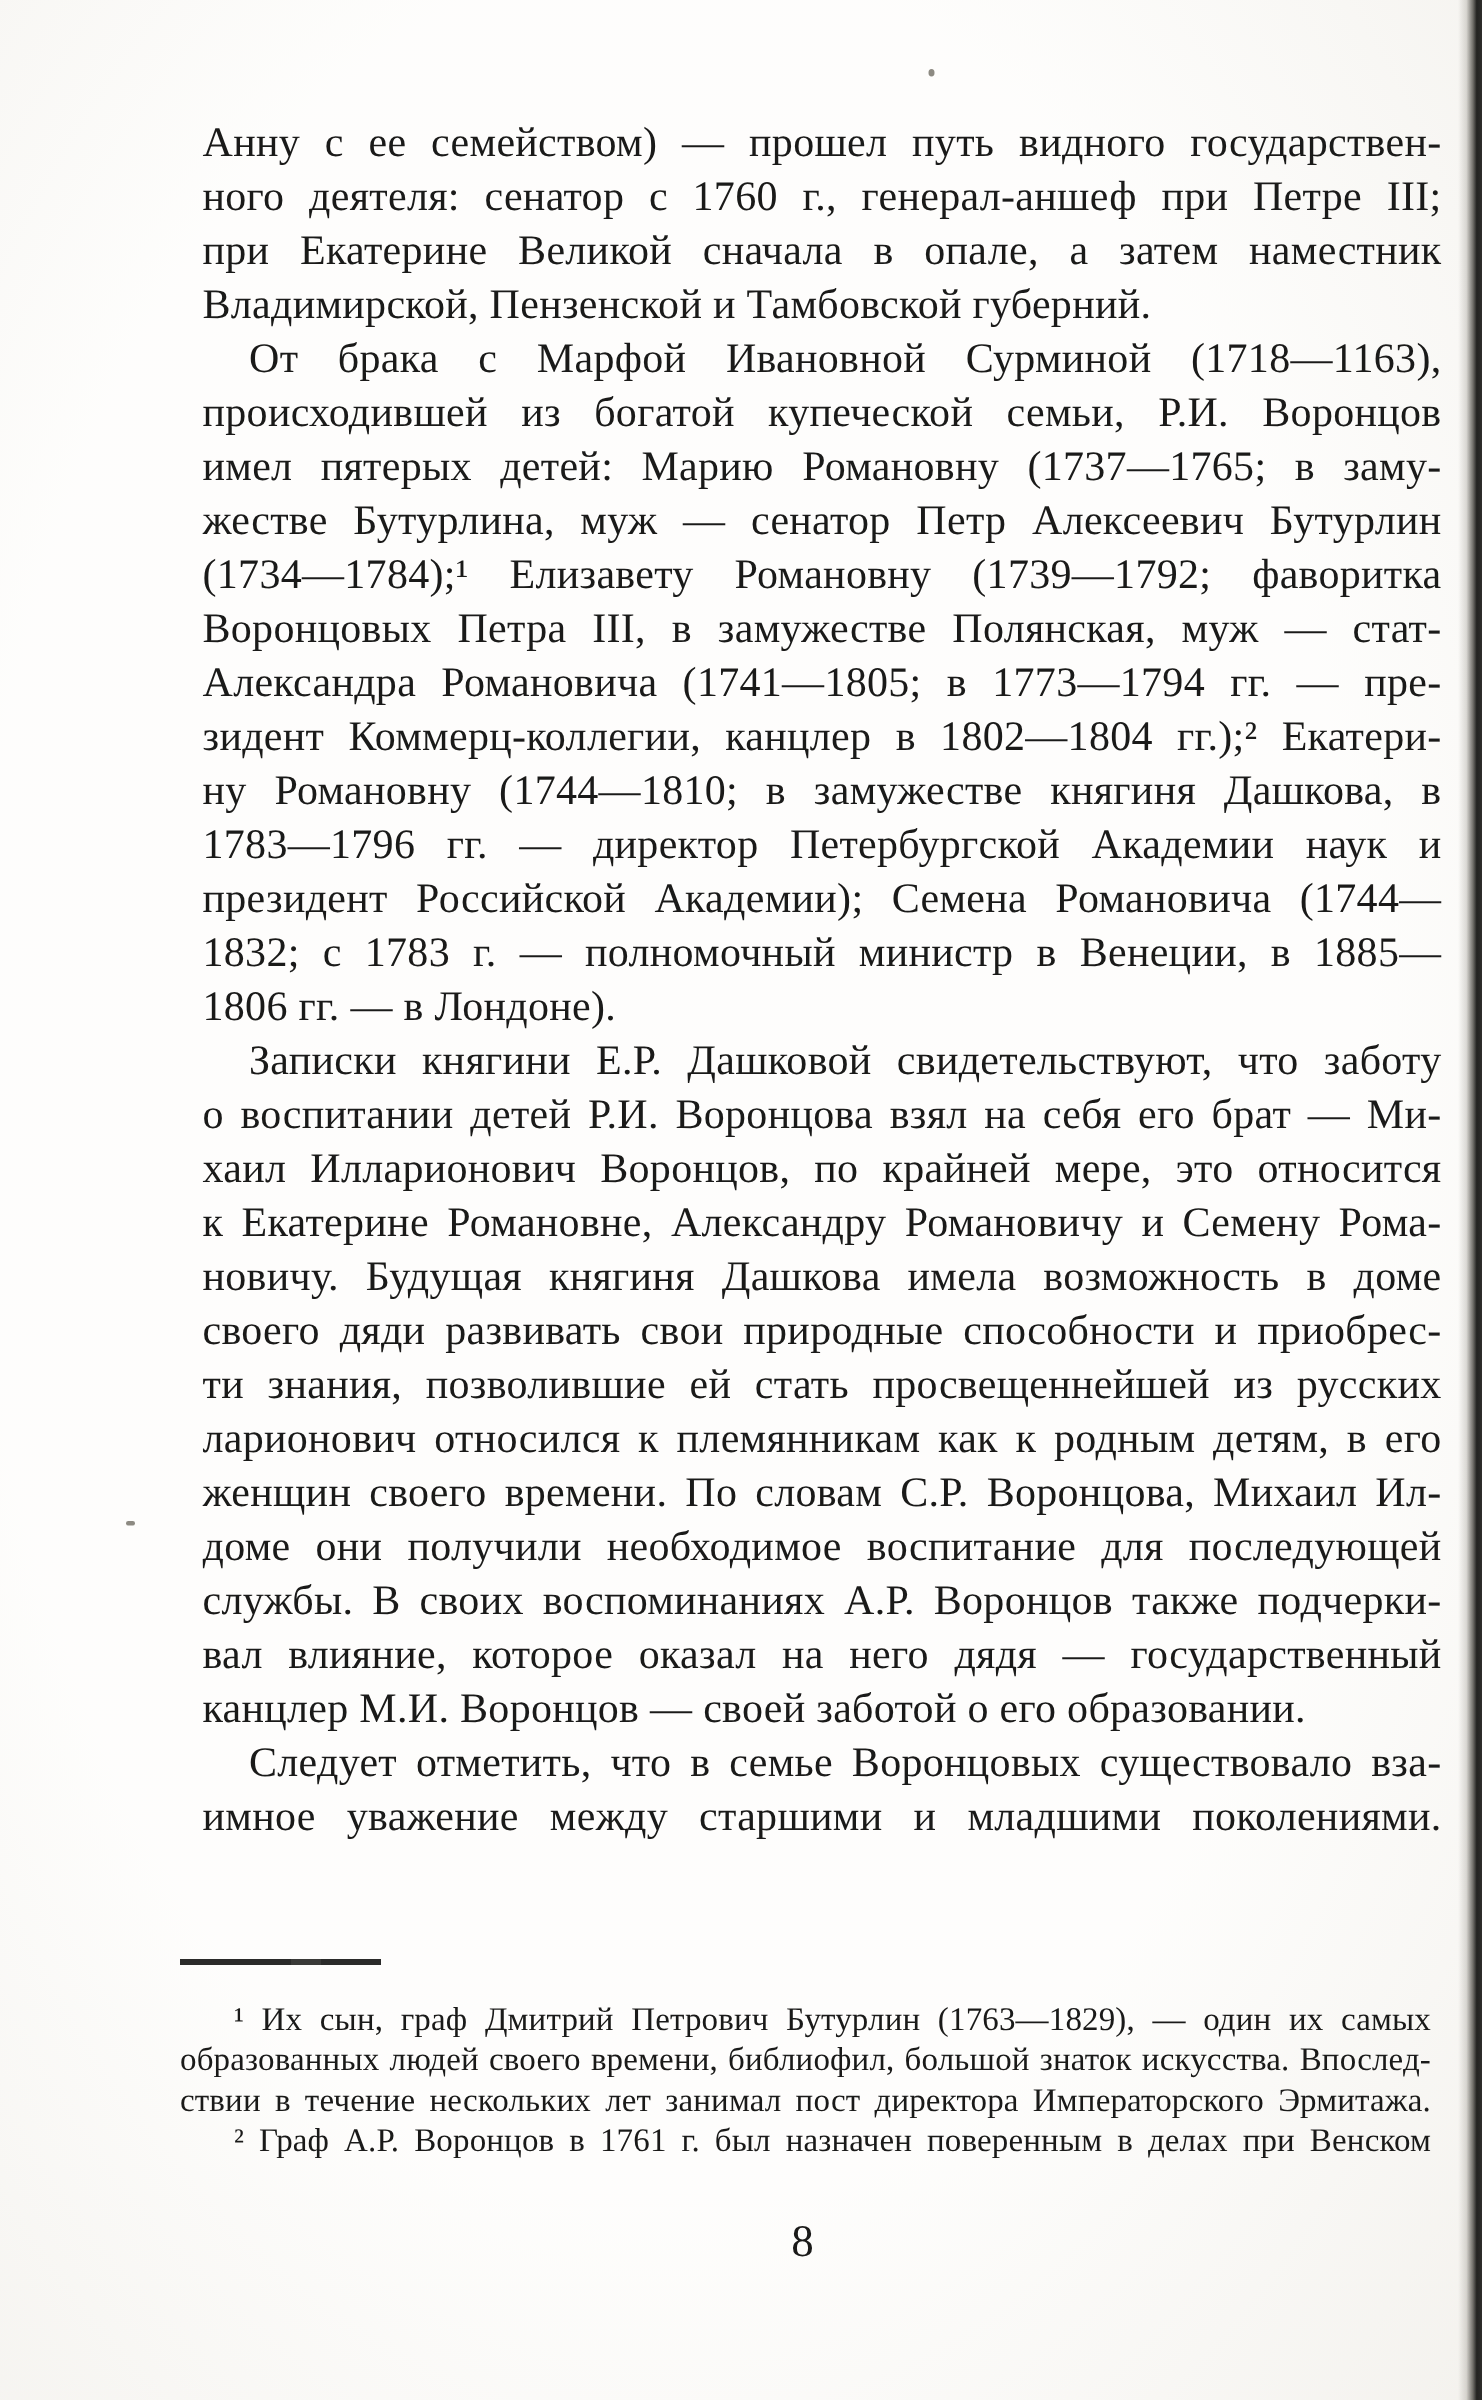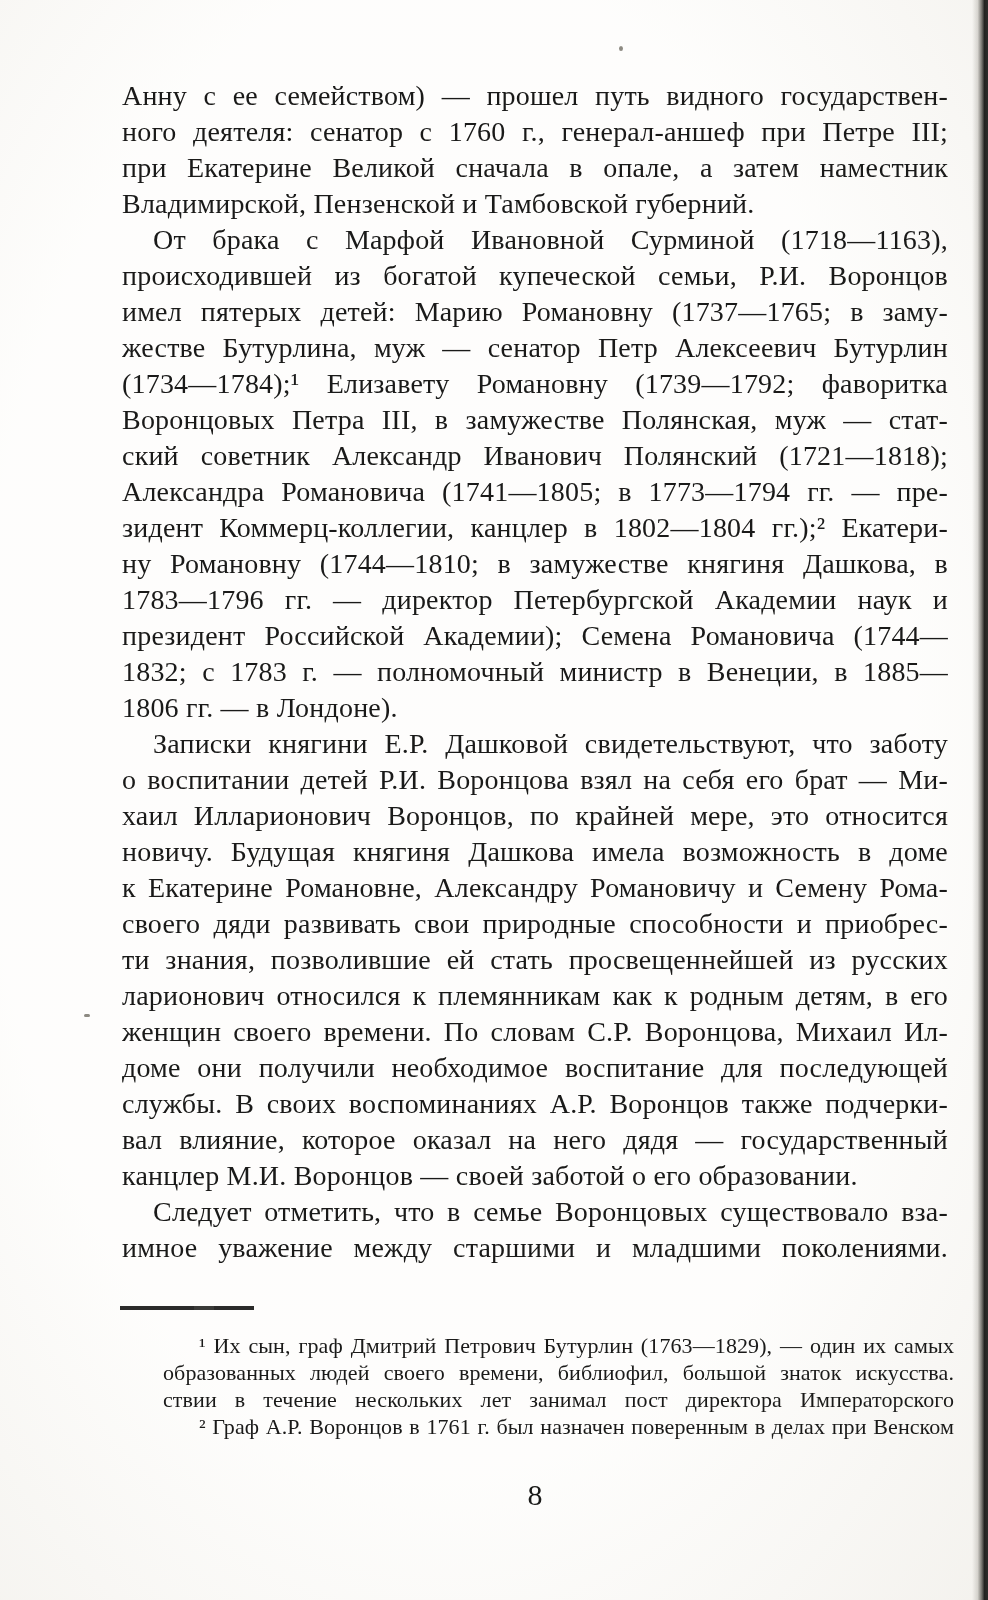--- a/index.html
+++ b/index.html
@@ -18,21 +18,21 @@
   
   .page::before {
     content: "";
     position: absolute; inset: 0;
     background: radial-gradient(ellipse at 45% 45%, rgba(255,255,255,0.6) 60%, rgba(205,200,190,0.18) 100%);
     pointer-events: none;
   }
 
   .main-text {
     position: absolute;
-    left: 122px;
+    left: 135px;
     top: 78px;
     width: 826px;
     font-size: 28px;
     line-height: 36px;
     letter-spacing: 0.2px;
     font-family: Liberation Serif, serif;
   }
   .line {
     text-align: justify;
     text-align-last: left;
@@ -54,21 +54,21 @@
 
   .footnotes {
     position: absolute;
     left: 120px;
     top: 1332px;
     width: 834px;
     font-size: 22px;
     line-height: 27px;
     letter-spacing: 0.1px;
   }
-  .footnotes .line { height: 27px; margin-left: 43px; }
+  .footnotes .line { height: 27px; }
   .footnotes .line.ind { text-indent: 36px; }
 
   .page-number {
     position: absolute;
     left: 122px;
     top: 1478px;
     width: 826px;
     text-align: center;
     font-size: 30px;
     line-height: 34px;
@@ -101,33 +101,32 @@
       <div class="line jl">Анну с ее семейством) — прошел путь видного государствен-</div>
       <div class="line jl">ного деятеля: сенатор с 1760 г., генерал-аншеф при Петре III;</div>
       <div class="line jl">при Екатерине Великой сначала в опале, а затем наместник</div>
       <div class="line">Владимирской, Пензенской и Тамбовской губерний.</div>
       <div class="line jl ind">От брака с Марфой Ивановной Сурминой (1718—1163),</div>
       <div class="line jl">происходившей из богатой купеческой семьи, Р.И. Воронцов</div>
       <div class="line jl">имел пятерых детей: Марию Романовну (1737—1765; в заму-</div>
       <div class="line jl">жестве Бутурлина, муж — сенатор Петр Алексеевич Бутурлин</div>
       <div class="line jl">(1734—1784);¹ Елизавету Романовну (1739—1792; фаворитка</div>
       <div class="line jl">Воронцовых Петра III, в замужестве Полянская, муж — стат-</div>
-      <div class="line jl">ский советник Александр Иванович Полянский (1721—1818);</div>
       <div class="line jl">Александра Романовича (1741—1805; в 1773—1794 гг. — пре-</div>
       <div class="line jl">зидент Коммерц-коллегии, канцлер в 1802—1804 гг.);² Екатери-</div>
       <div class="line jl">ну Романовну (1744—1810; в замужестве княгиня Дашкова, в</div>
       <div class="line jl">1783—1796 гг. — директор Петербургской Академии наук и</div>
       <div class="line jl">президент Российской Академии); Семена Романовича (1744—</div>
       <div class="line jl">1832; с 1783 г. — полномочный министр в Венеции, в 1885—</div>
       <div class="line">1806 гг. — в Лондоне).</div>
       <div class="line jl ind">Записки княгини Е.Р. Дашковой свидетельствуют, что заботу</div>
       <div class="line jl">о воспитании детей Р.И. Воронцова взял на себя его брат — Ми-</div>
       <div class="line jl">хаил Илларионович Воронцов, по крайней мере, это относится</div>
+      <div class="line jl">к Екатерине Романовне, Александру Романовичу и Семену Рома-</div>
       <div class="line jl">новичу. Будущая княгиня Дашкова имела возможность в доме</div>
-      <div class="line jl">к Екатерине Романовне, Александру Романовичу и Семену Рома-</div>
       <div class="line jl">своего дяди развивать свои природные способности и приобрес-</div>
       <div class="line jl">ти знания, позволившие ей стать просвещеннейшей из русских</div>
       <div class="line jl">ларионович относился к племянникам как к родным детям, в его</div>
       <div class="line jl">женщин своего времени. По словам С.Р. Воронцова, Михаил Ил-</div>
       <div class="line jl">доме они получили необходимое воспитание для последующей</div>
       <div class="line jl">службы. В своих воспоминаниях А.Р. Воронцов также подчерки-</div>
       <div class="line jl">вал влияние, которое оказал на него дядя — государственный</div>
       <div class="line">канцлер М.И. Воронцов — своей заботой о его образовании.</div>
       <div class="line jl ind">Следует отметить, что в семье Воронцовых существовало вза-</div>
       <div class="line jl">имное уважение между старшими и младшими поколениями.</div>

